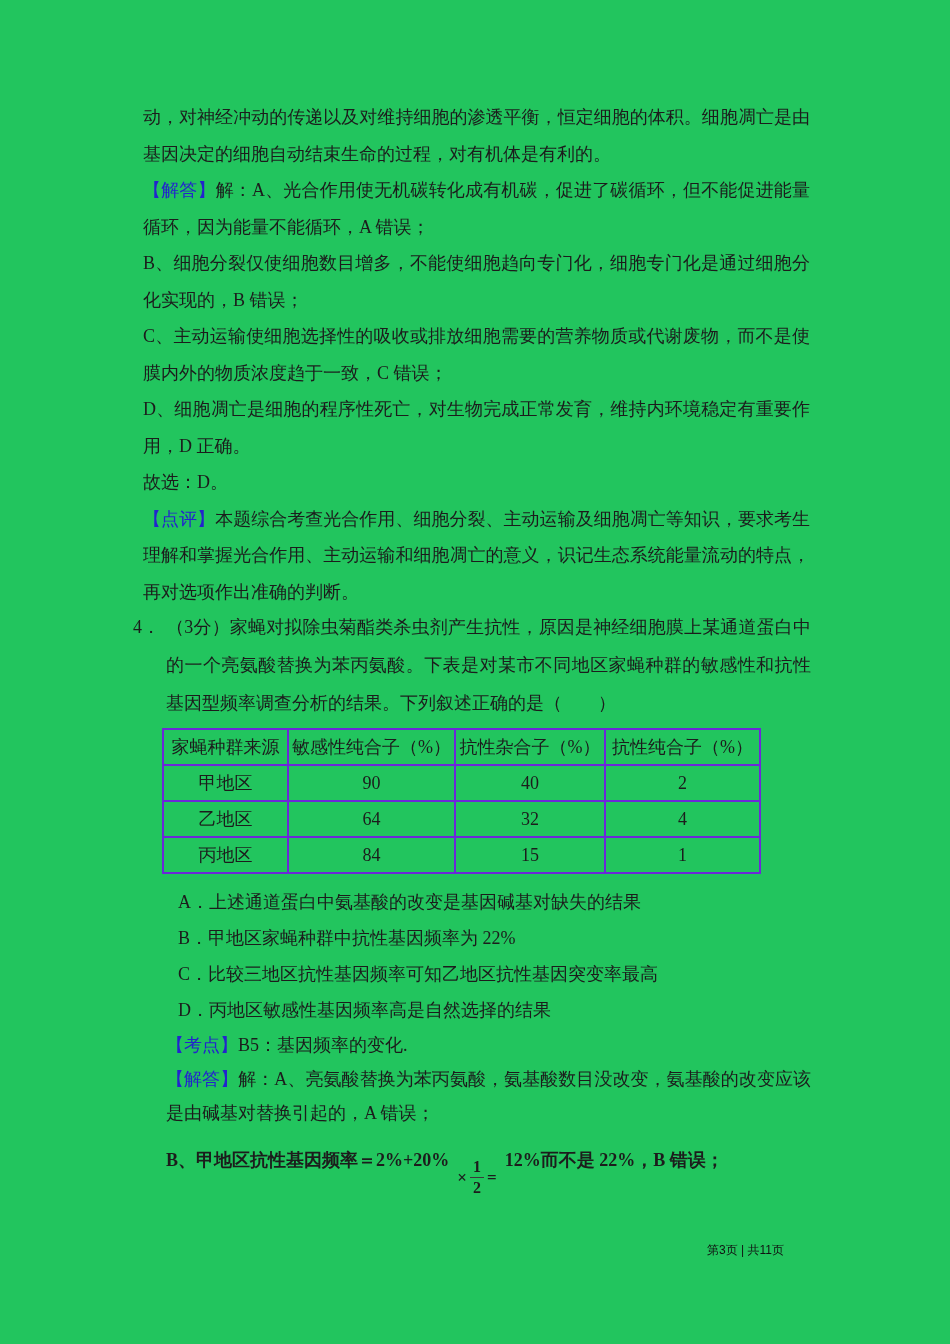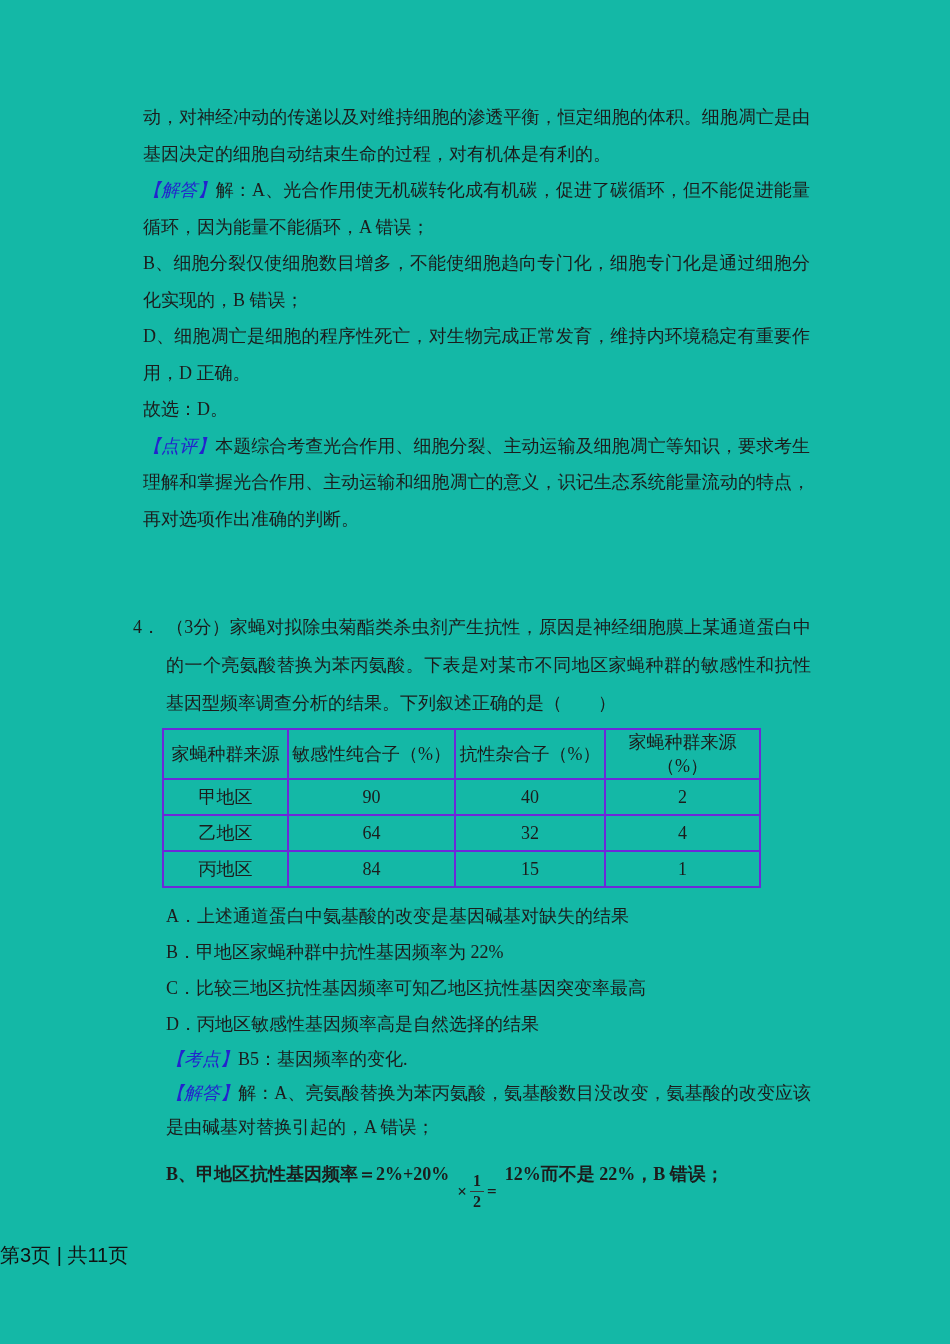--- a/index.html
+++ b/index.html
@@ -1,95 +1,96 @@
 <!DOCTYPE html>
 <html><head>
 <meta charset="utf-8">
 <style>
   html, body { margin: 0; padding: 0; background: #ffffff; }
   body {
     width: 950px; height: 1344px; position: relative;
     font-family: "Liberation Serif", "DejaVu Serif", serif;
     color: #1c1c1c;
   }
-  .page { position: relative; width: 950px; height: 1344px; overflow: hidden; background: #14b8a6; }
+  .page { position: relative; width: 950px; height: 1344px; overflow: hidden; background: #22c55e; }
 
   section { position: absolute; text-align: justify; }
   section p { margin: 0; font-size: 18px; line-height: 36.5px; }
 
   #sec-prev { top: 99px; left: 143px; width: 667px; }
 
   #sec-q4 { top: 608px; left: 166px; width: 645px; }
   #sec-q4 p.q-stem { line-height: 38px; padding-left: 0; text-indent: -33px; margin-left: 0; }
   .q-num { display: inline-block; width: 33px; text-indent: 0; }
 
-  .label-blue { color: #2323CE; font-style: italic; }
+  .label-blue { color: #2323CE; }
 
   table {
     border-collapse: collapse; table-layout: fixed;
     width: 597px; margin: 6px 0 0 -4px;
     font-size: 18px;
   }
   th, td {
     border: 2px solid #6d28d9; text-align: center; vertical-align: middle;
     height: 34px; padding: 0; font-weight: normal;
   }
 
-  .options { margin-top: 10px; }
+  .options { margin-top: 10px; margin-left: 12px; }
   .options p { line-height: 36px; }
 
   p.meta { line-height: 34px; }
 
   p.formula-line { line-height: 40px; margin-top: 10px; font-weight: bold; }
   .math-drop {
     display: inline-block; transform: translateY(16px);
     margin: 0 5px; white-space: nowrap;
   }
   .math-drop .op { vertical-align: middle; font-size: 17px; padding: 0 3px; }
   .frac { display: inline-block; vertical-align: middle; text-align: center; font-size: 16px; line-height: 1.15; }
   .frac .num { display: block; border-bottom: 1px solid #3a3a3a; padding: 0 3px 1px 3px; }
   .frac .den { display: block; padding-top: 1px; }
 
   .footer {
     position: absolute; top: 1242px; left: 0; width: 784px;
-    text-align: left;
+    text-align: right;
     font-family: "Liberation Sans", "DejaVu Sans", sans-serif;
-    font-size: 20px; color: #111;
+    font-size: 12px; color: #111;
   }
 </style>
 </head>
 <body>
 
 <div class="page">
 
   <section id="sec-prev">
     <p>动，对神经冲动的传递以及对维持细胞的渗透平衡，恒定细胞的体积。细胞凋亡是由基因决定的细胞自动结束生命的过程，对有机体是有利的。</p>
     <p><span class="label-blue">【解答】</span><span>解：A、光合作用使无机碳转化成有机碳，促进了碳循环，但不能促进能量循环，因为能量不能循环，A 错误；</span></p>
     <p>B、细胞分裂仅使细胞数目增多，不能使细胞趋向专门化，细胞专门化是通过细胞分化实现的，B 错误；</p>
+    <p>C、主动运输使细胞选择性的吸收或排放细胞需要的营养物质或代谢废物，而不是使膜内外的物质浓度趋于一致，C 错误；</p>
     <p>D、细胞凋亡是细胞的程序性死亡，对生物完成正常发育，维持内环境稳定有重要作用，D 正确。</p>
     <p>故选：D。</p>
     <p><span class="label-blue">【点评】</span><span>本题综合考查光合作用、细胞分裂、主动运输及细胞凋亡等知识，要求考生理解和掌握光合作用、主动运输和细胞凋亡的意义，识记生态系统能量流动的特点，再对选项作出准确的判断。</span></p>
   </section>
 
   <section id="sec-q4">
     <p class="q-stem"><span class="q-num">4．</span><span>（3分）家蝇对拟除虫菊酯类杀虫剂产生抗性，原因是神经细胞膜上某通道蛋白中的一个亮氨酸替换为苯丙氨酸。下表是对某市不同地区家蝇种群的敏感性和抗性基因型频率调查分析的结果。下列叙述正确的是（　　）</span></p>
 
     <table>
       <colgroup>
         <col style="width:125px">
           <col style="width:167px">
           <col style="width:150px">
           <col style="width:155px">
       </colgroup>
       <tbody>
         <tr>
           <th>家蝇种群来源</th>
           <th>敏感性纯合子（%）</th>
           <th>抗性杂合子（%）</th>
-          <th>家蝇种群来源（%）</th>
+          <th>抗性纯合子（%）</th>
         </tr>
         <tr>
           <td>甲地区</td>
           <td>90</td>
           <td>40</td>
           <td>2</td>
         </tr>
         <tr>
           <td>乙地区</td>
           <td>64</td>

